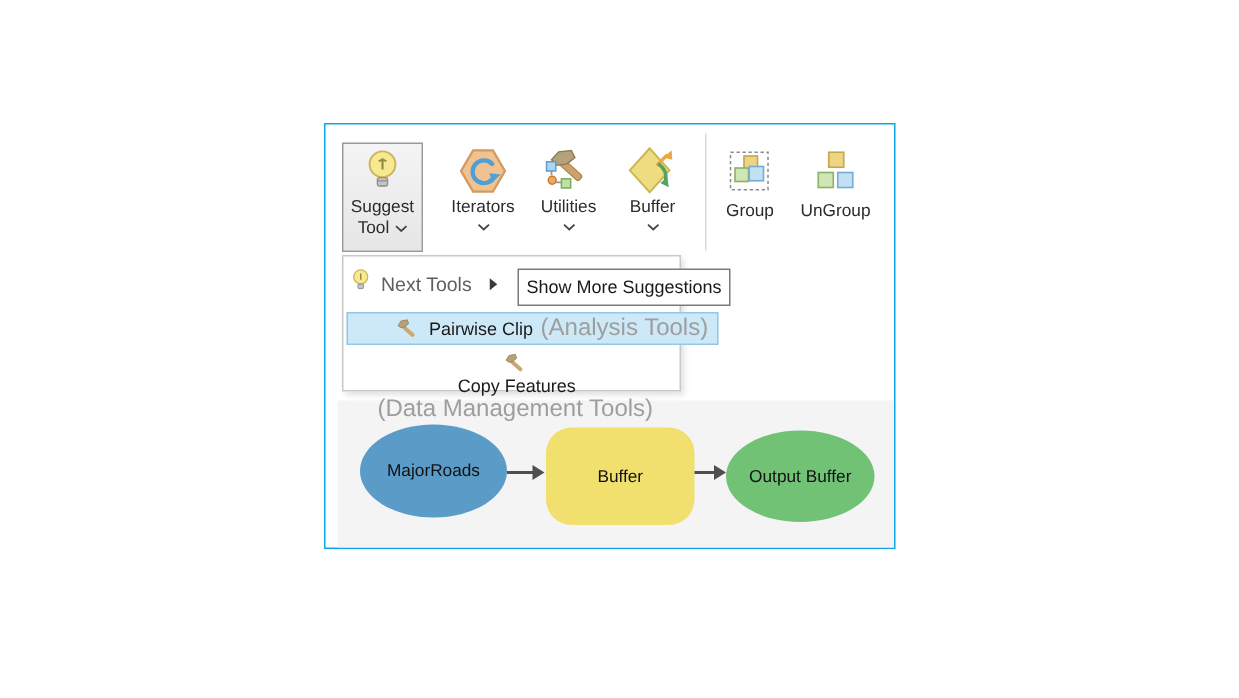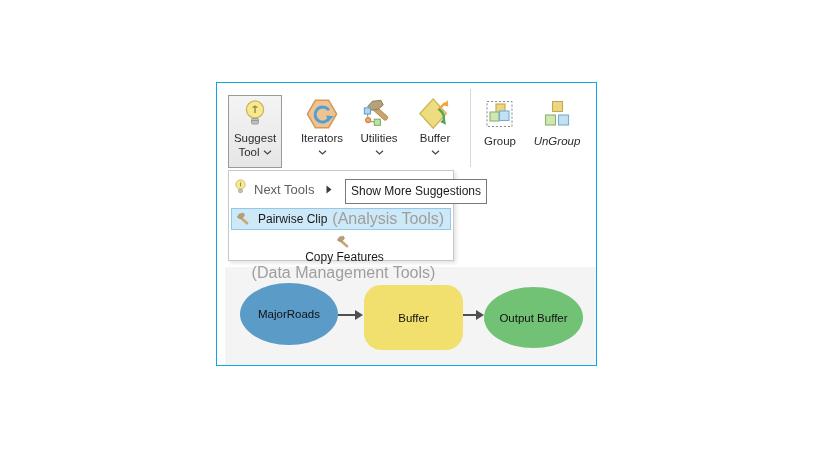--- a/index.html
+++ b/index.html
@@ -165,41 +165,41 @@
   </div>
 
   <div class="tbtn" style="left:312px;width:56px;">
     <span class="ticon">
       <svg width="28" height="28" viewBox="0 0 28 28">
         <rect x="9.5" y="1.5" width="10" height="10" fill="#eed584" stroke="#c3a84e" stroke-width="1.1"></rect>
         <rect x="2.5" y="15" width="10" height="10" fill="#cfe6b5" stroke="#8db36a" stroke-width="1.1"></rect>
         <rect x="15.5" y="15" width="10" height="10" fill="#c3e1f2" stroke="#74aed4" stroke-width="1.1"></rect>
       </svg>
     </span>
-    <span class="tlabel" style="margin-top:3px;font-style:italic;">UnGroup</span>
+    <span class="tlabel" style="margin-top:3px;">UnGroup</span>
   </div>
 
   <div class="menu">
     <div class="menu-header">
       <span class="bulb">
         <svg width="13" height="18" viewBox="0 0 24 30">
           <circle cx="12" cy="10.5" r="8.6" fill="#f6e98f" stroke="#cdb45c" stroke-width="1.6"></circle>
           <path d="M12 6.5 V14" fill="none" stroke="#97873e" stroke-width="1.8"></path>
           <rect x="8.6" y="19.4" width="6.8" height="5.6" rx="1.2" fill="#c4c4c4" stroke="#8f8f8f" stroke-width="1.2"></rect>
         </svg>
       </span>
       <span class="mh-label">Next Tools</span>
       <span class="mh-arrow">
         <svg width="6" height="9" viewBox="0 0 6 9">
             <polygon points="0.5,0.5 5.5,4.5 0.5,8.5" fill="#3a3a3a"></polygon>
           </svg>
       </span>
     </div>
 
-    <div class="menu-item selected" style="top:37px;">
+    <div class="menu-item selected" style="top:37px;padding-left:28px;">
       <span class="mi-icon">
         <svg width="15" height="15" viewBox="0 0 16 16">
           <rect x="5.5" y="4.5" width="11" height="2.8" rx="1.2" transform="rotate(42 5.5 4.5)" fill="#cca86f"></rect>
           <path d="M1.5 5.5 L3.5 2.2 L8 1.3 L9 4 L6.2 6.4 L3.5 6.9 Z" fill="#b9a077" stroke="#97815a" stroke-width="0.6"></path>
         </svg>
       </span>
       <span class="mi-label">Pairwise Clip</span>
       <span class="mi-toolbox">(Analysis Tools)</span>
     </div>
 

